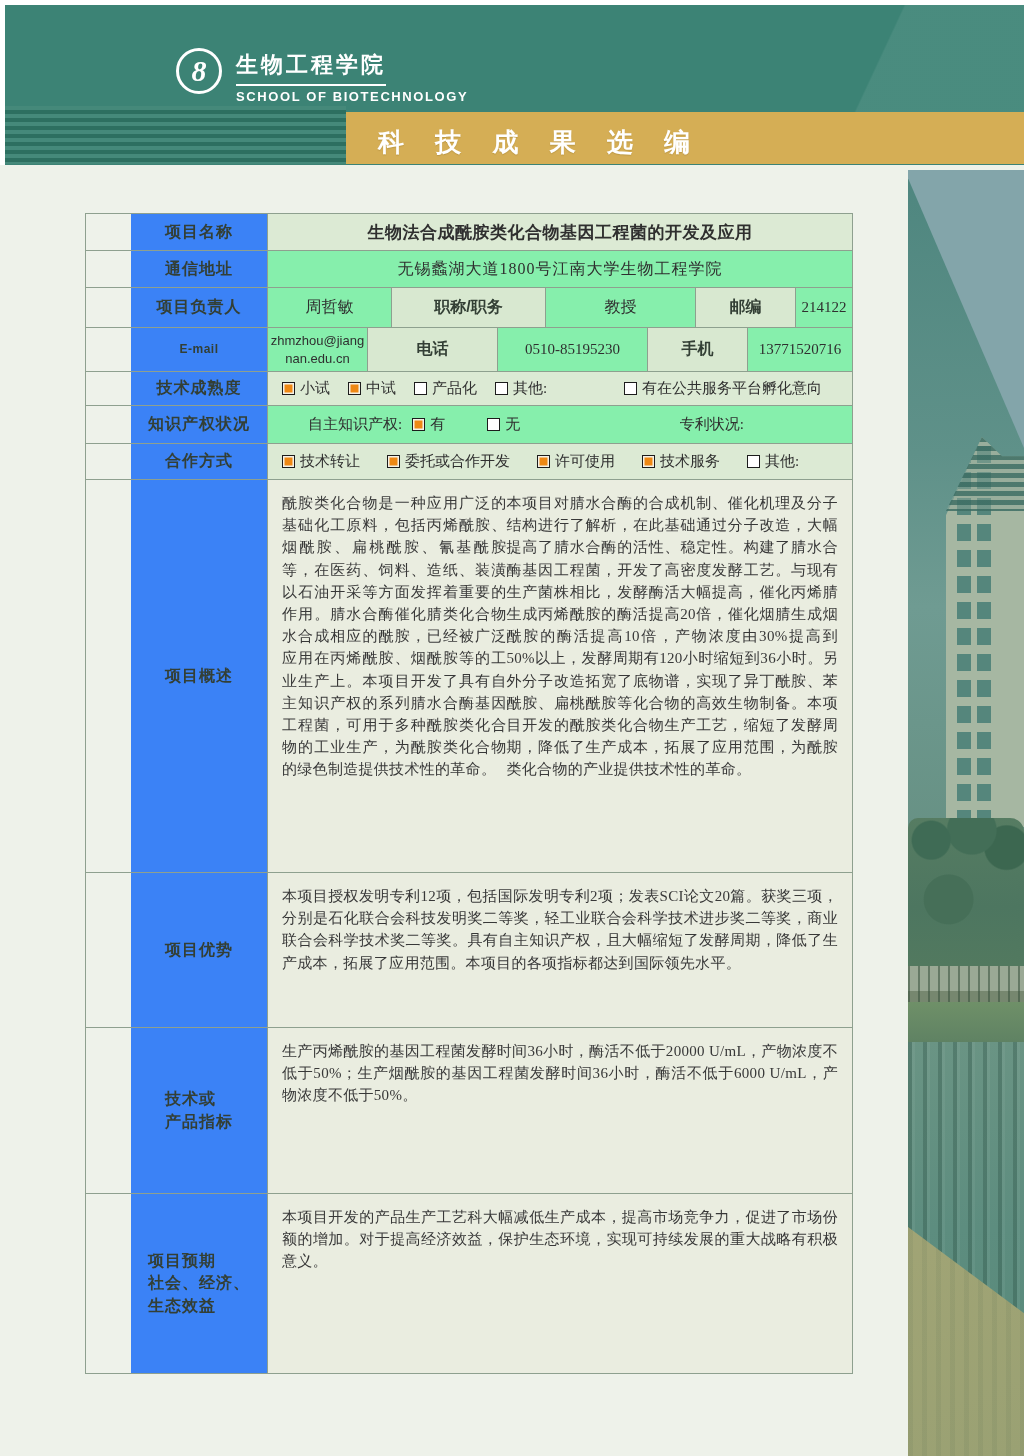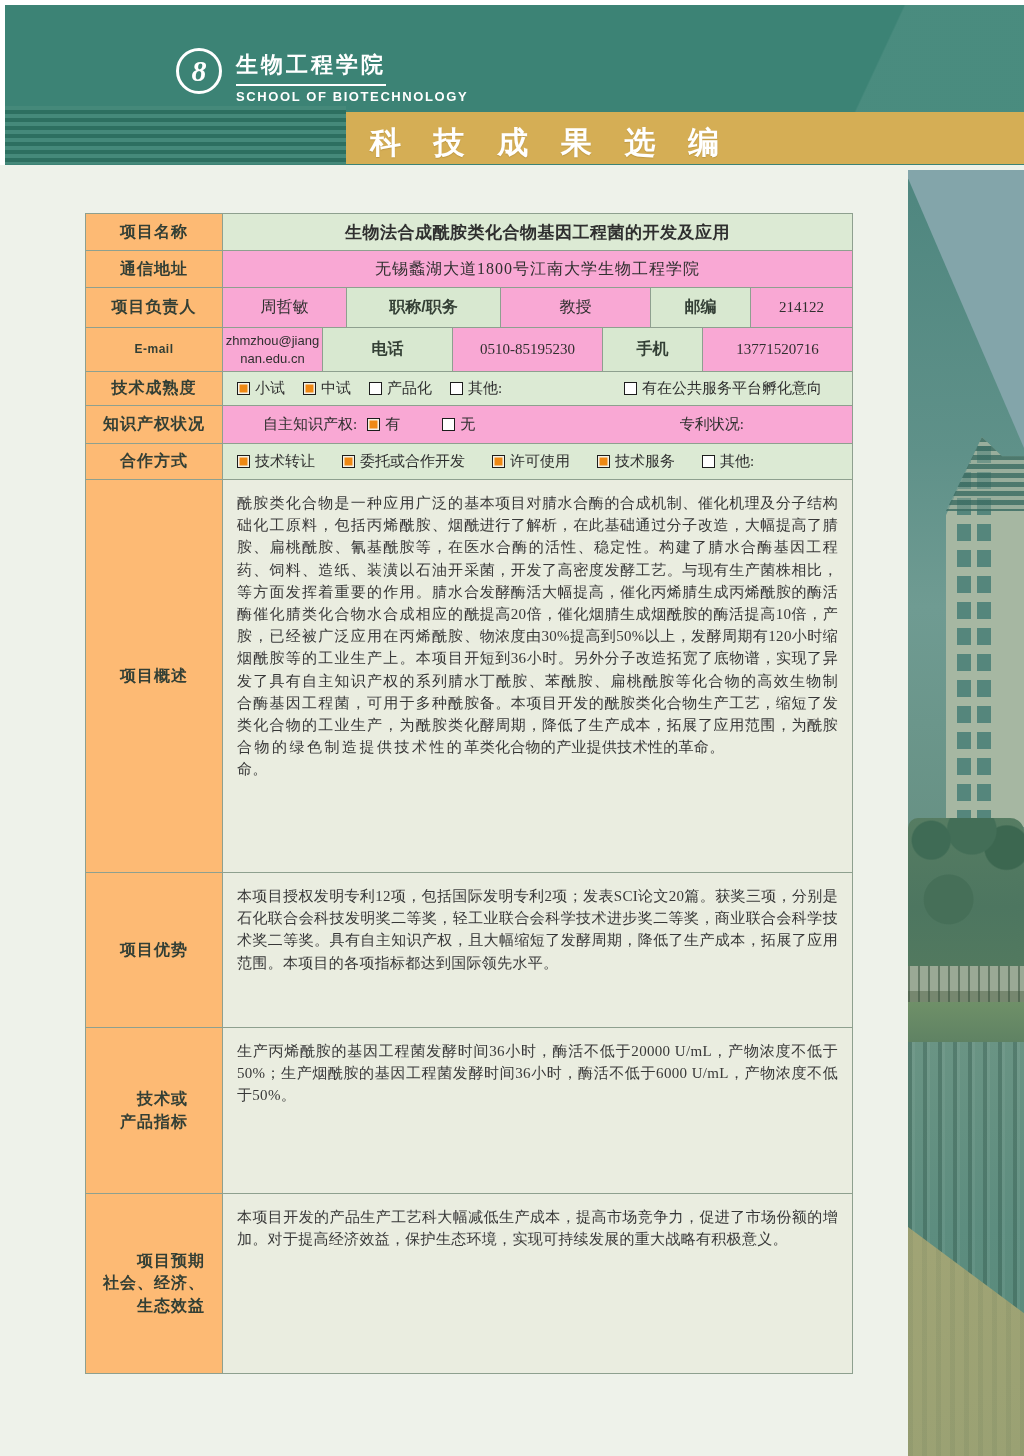--- a/index.html
+++ b/index.html
@@ -41,22 +41,22 @@
   .stripes {
     position:absolute; left:0; top:106px; width:346px; height:58px;
     background:repeating-linear-gradient(180deg, #45897a 0 4px, #2d6f60 4px 8px);
   }
   .banner {
     position:absolute; left:346px; top:112px; width:678px; height:52px;
     background:#d5ae55;
     display:flex; align-items:center;
   }
   .banner-title {
-    color:#fff; font-size:31px; font-weight:bold; letter-spacing:12px;
-    padding-left:24px; white-space:nowrap;
+    color:#fff; font-size:26px; font-weight:bold; letter-spacing:12px;
+    padding-left:32px; white-space:nowrap;
     text-shadow:0 1px 1px rgba(120,90,20,0.25);
     margin-top:9px;
   }
 
   
   .photo-strip {
     position:absolute; left:908px; top:170px; width:116px; height:1286px;
     background:linear-gradient(180deg, #4e867f 0%, #5f9189 22%, #6f9b92 34%, #679184 52%, #5f8c7d 68%, #5d8d7f 100%);
     overflow:hidden;
   }
@@ -117,34 +117,34 @@
     border:1px solid #8ea08f;
     display:flex; flex-direction:column;
     font-family:"Liberation Serif", serif;
     color:#2f2f2f;
   }
   .trow { display:flex; align-items:stretch; border-bottom:1px solid #8ea08f; }
   .trow:last-child { border-bottom:none; }
   .cell { border-right:1px solid #8ea08f; display:flex; align-items:center; }
   .cell:last-child { border-right:none; }
   .lbl {
-    width:137px; min-width:137px; background:#fdba74;
-    justify-content:center; text-align:right;
+    width:137px; min-width:137px; background:#3b82f6;
+    justify-content:center; text-align:left;
     font-family:"Liberation Sans", sans-serif; font-weight:bold;
     font-size:16px; color:#333f35; letter-spacing:1px;
-    white-space:pre-line; line-height:1.4;
+    white-space:pre-line; line-height:1.4;margin-left:45px;
   }
   .lbl-mid {
     background:#d8e8d0; justify-content:center; text-align:center;
     font-family:"Liberation Sans", sans-serif; font-weight:bold;
     font-size:16px; color:#333f35;
   }
   .val { justify-content:center; text-align:center; font-size:16px; }
   .bg-green { background:#dcead4; }
-  .bg-cream { background:#f9a8d4; }
+  .bg-cream { background:#86efac; }
   .bg-pale  { background:#eaede0; }
   .grow { flex:1; }
 
   .h-r1 { min-height:37px; } .h-r2 { min-height:37px; }
   .h-r3 { min-height:40px; } .h-r4 { min-height:44px; }
   .h-r5 { min-height:34px; } .h-r6 { min-height:38px; }
   .h-r7 { min-height:36px; }
   .h-r8 { min-height:393px; } .h-r9 { min-height:155px; }
   .h-r10 { min-height:166px; } .h-r11 { min-height:179px; }
 

